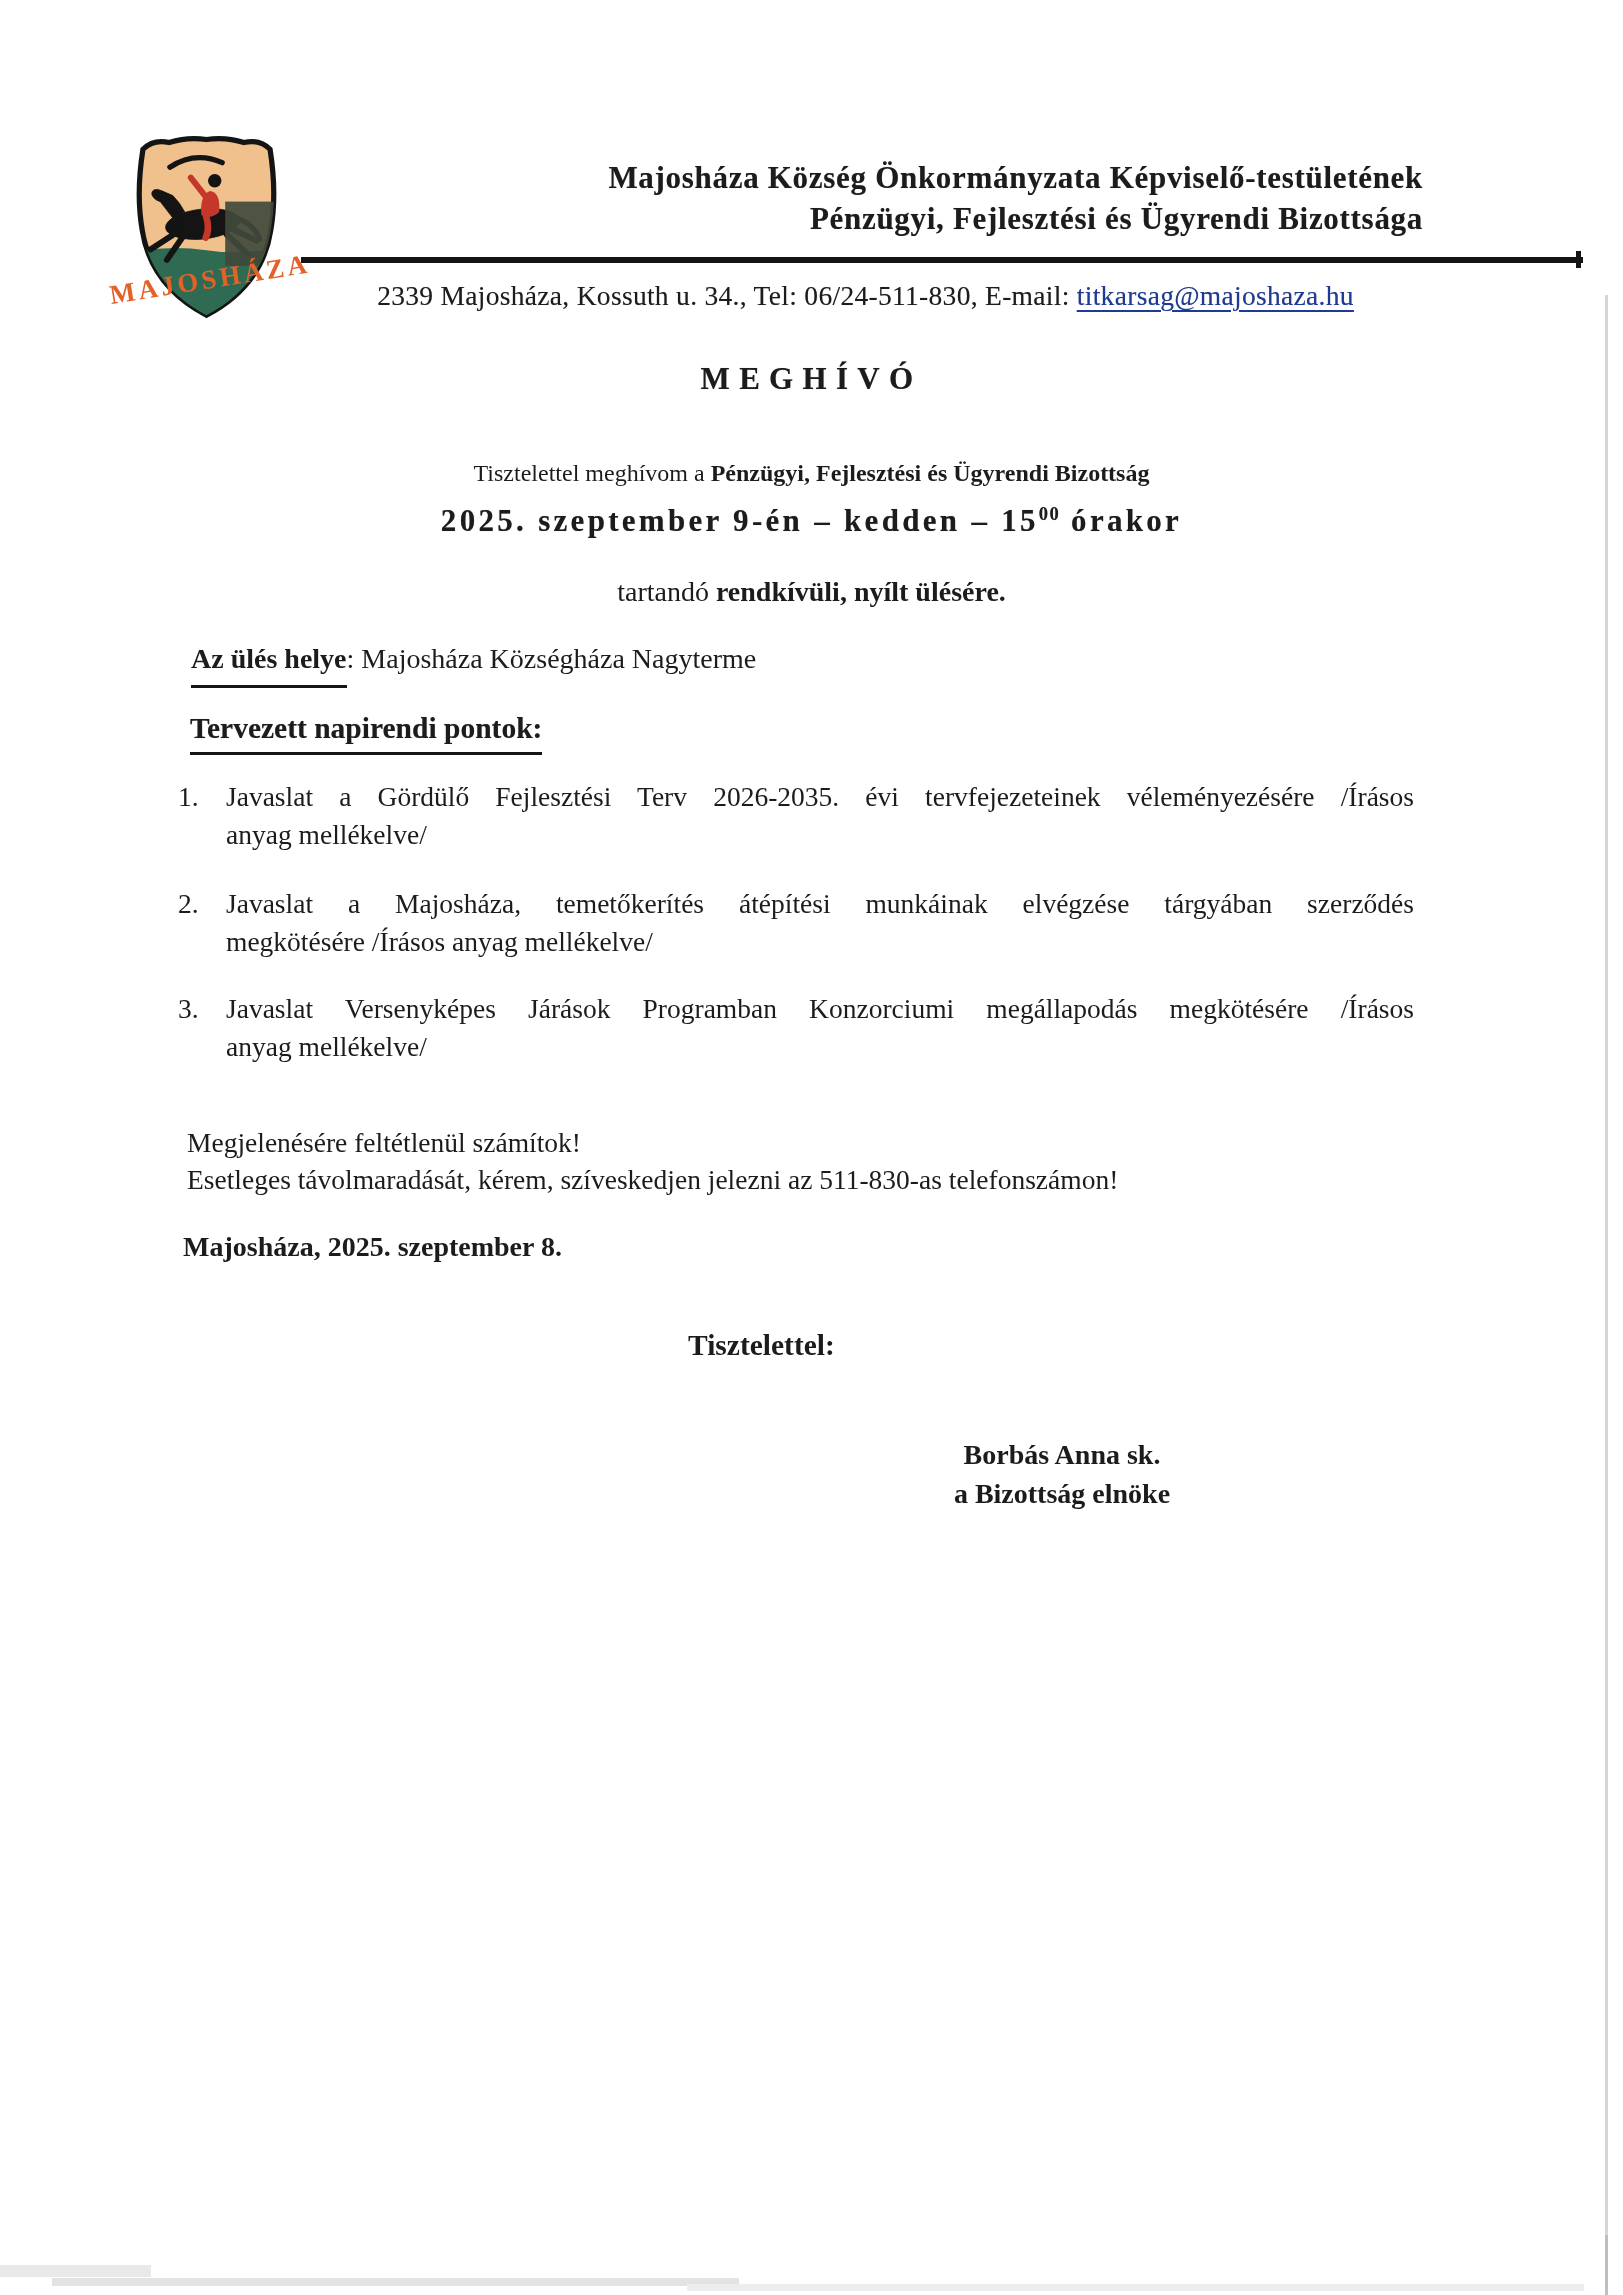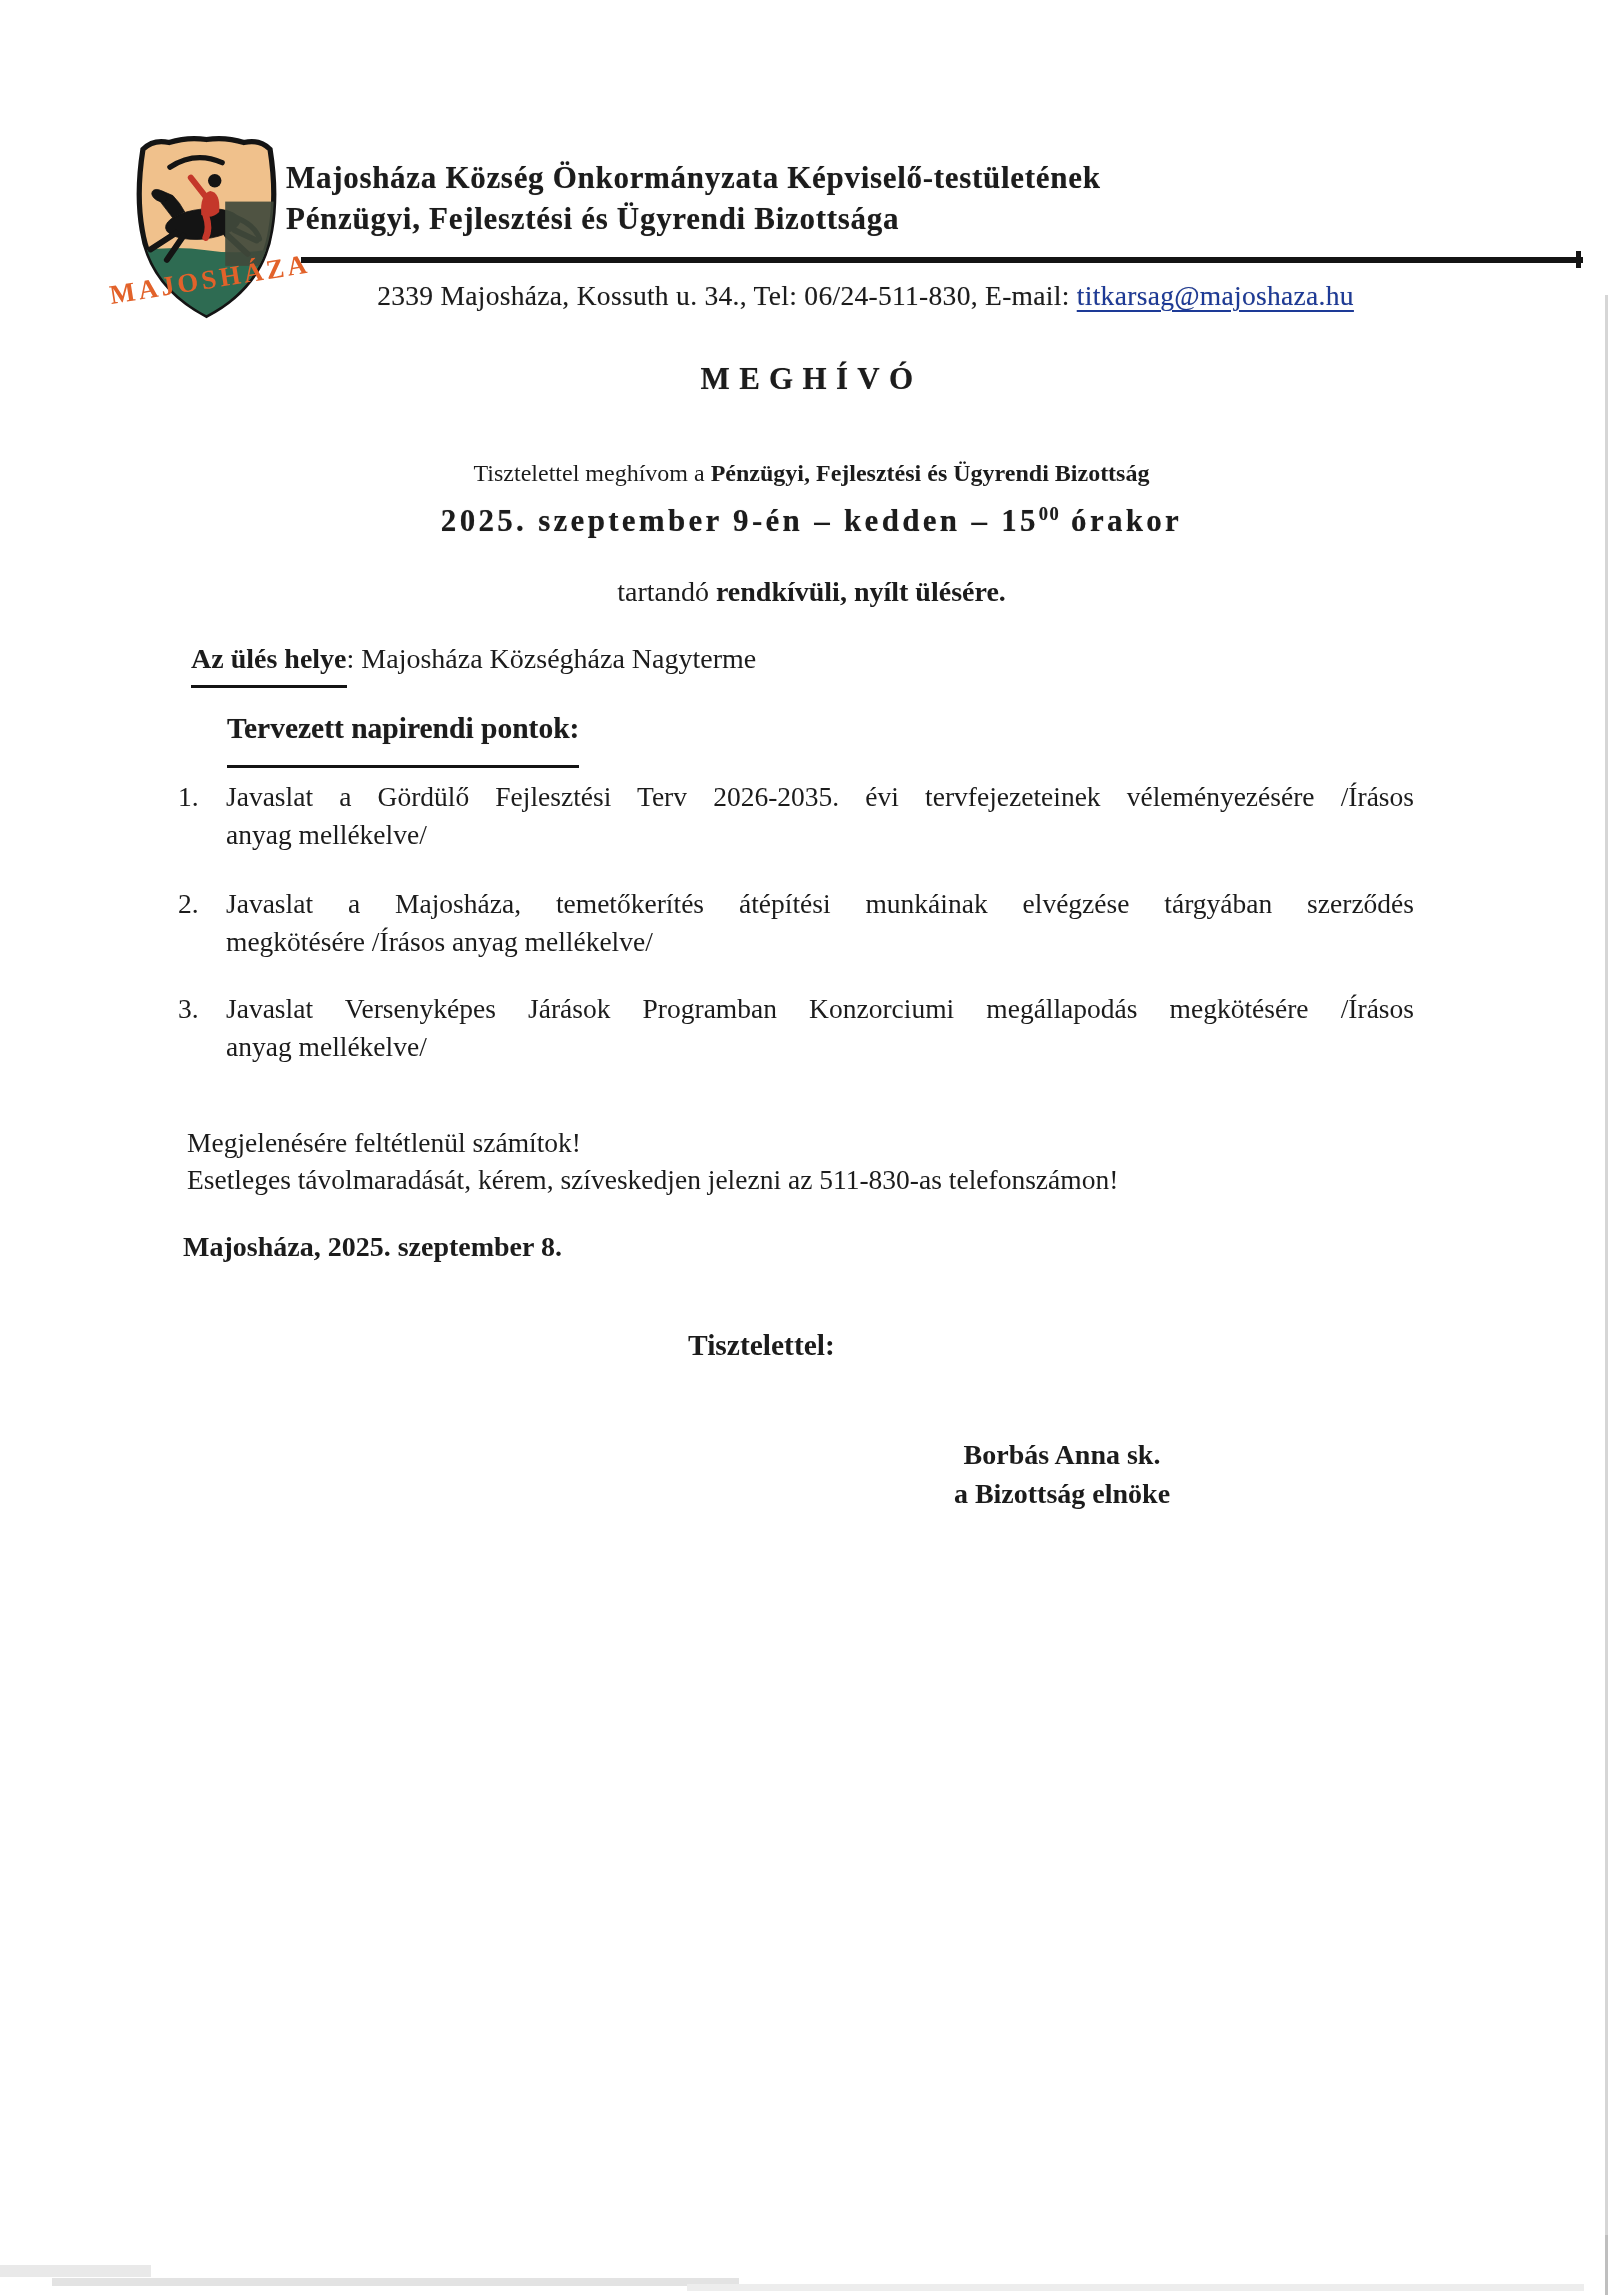--- a/index.html
+++ b/index.html
@@ -13,22 +13,22 @@
     height: 2295px;
     background: #ffffff;
     overflow: hidden;
     font-family: "Liberation Serif", "DejaVu Serif", serif;
     color: var(--ink, #1c1c1c);
   }
   .abs { position: absolute; }
 
   
   .org-header {
-    left: 286px; top: 157px; width: 1129px;
-    text-align: left;
+    left: 294px; top: 157px; width: 1129px;
+    text-align: right;
     font-weight: bold;
     font-size: 31px;
     line-height: 41px;
     letter-spacing: 0.7px;
     text-shadow: 0 0 0.7px rgba(20,20,20,0.45);
   }
   .header-rule {
     left: 301px; top: 257px; width: 1282px; height: 5.9px;
     background: #141414;
   }
@@ -95,23 +95,22 @@
   .venue-label {
     font-weight: bold;
     border-bottom: 3.9px solid #141414;
     padding-bottom: 11px;
   }
   .agenda-heading {
     left: 190px; top: 712px;
     font-size: 29.5px;
     font-weight: bold;
     border-bottom: 3.9px solid #141414;
-    padding-bottom: 20px;
+    padding-bottom: 7px;
     text-shadow: 0 0 0.7px rgba(20,20,20,0.4);
-    margin-left: 37px;
   }
 
   .agenda-item {
     left: 178px; width: 1236px;
     display: flex;
     font-size: 27.5px;
     line-height: 38px;
   }
   .agenda-item .num { width: 48px; flex: 0 0 48px; }
   .agenda-item .body { flex: 1; }

